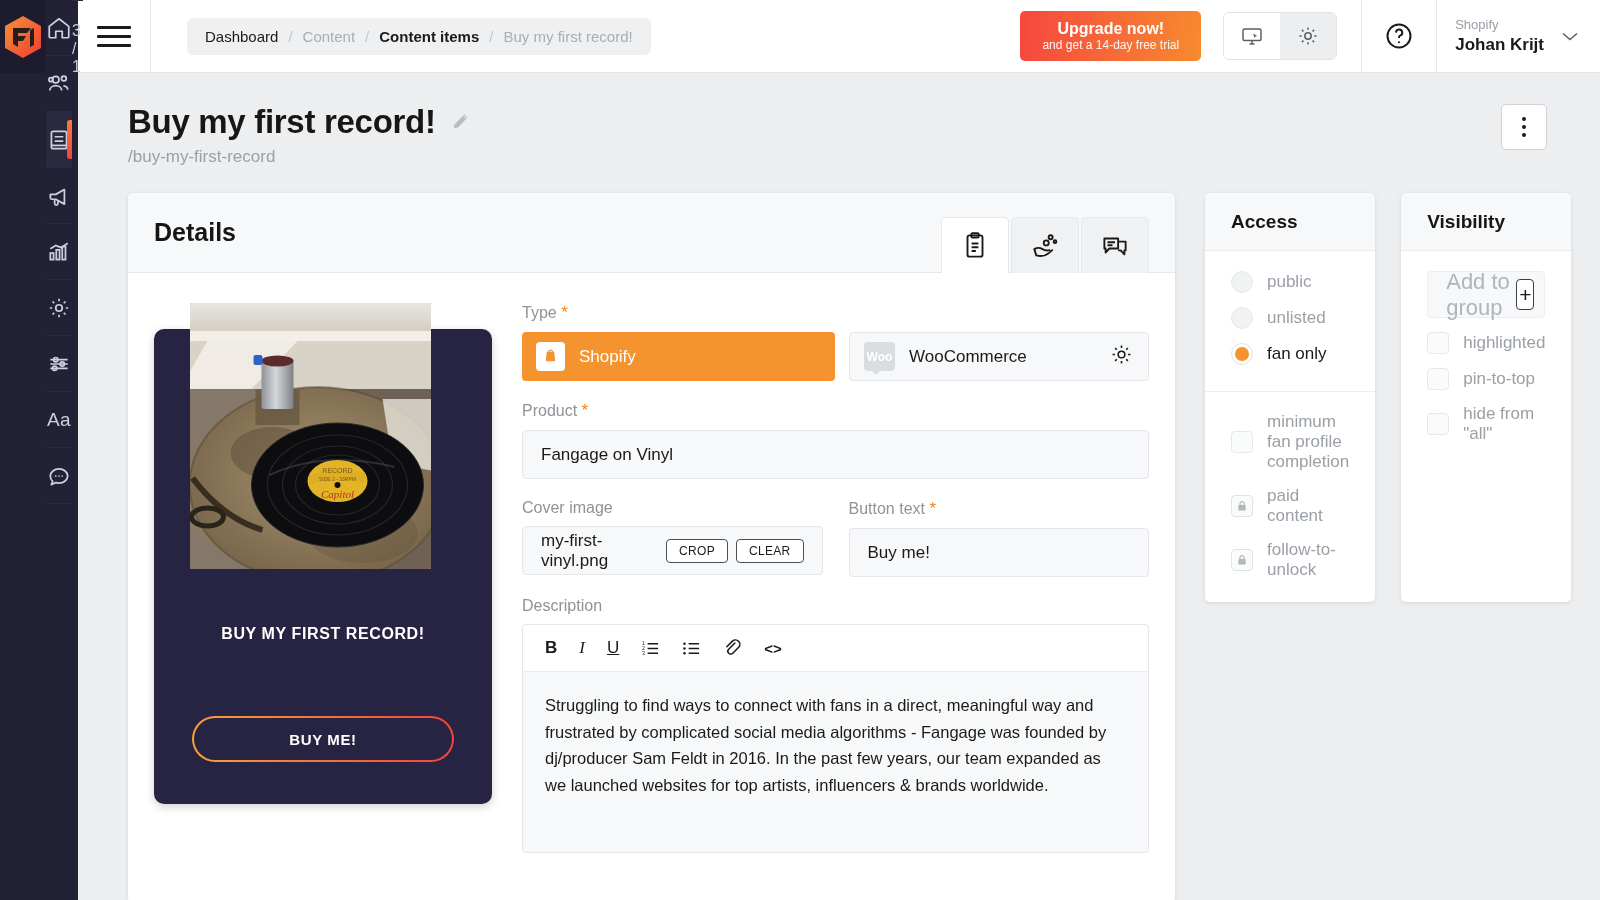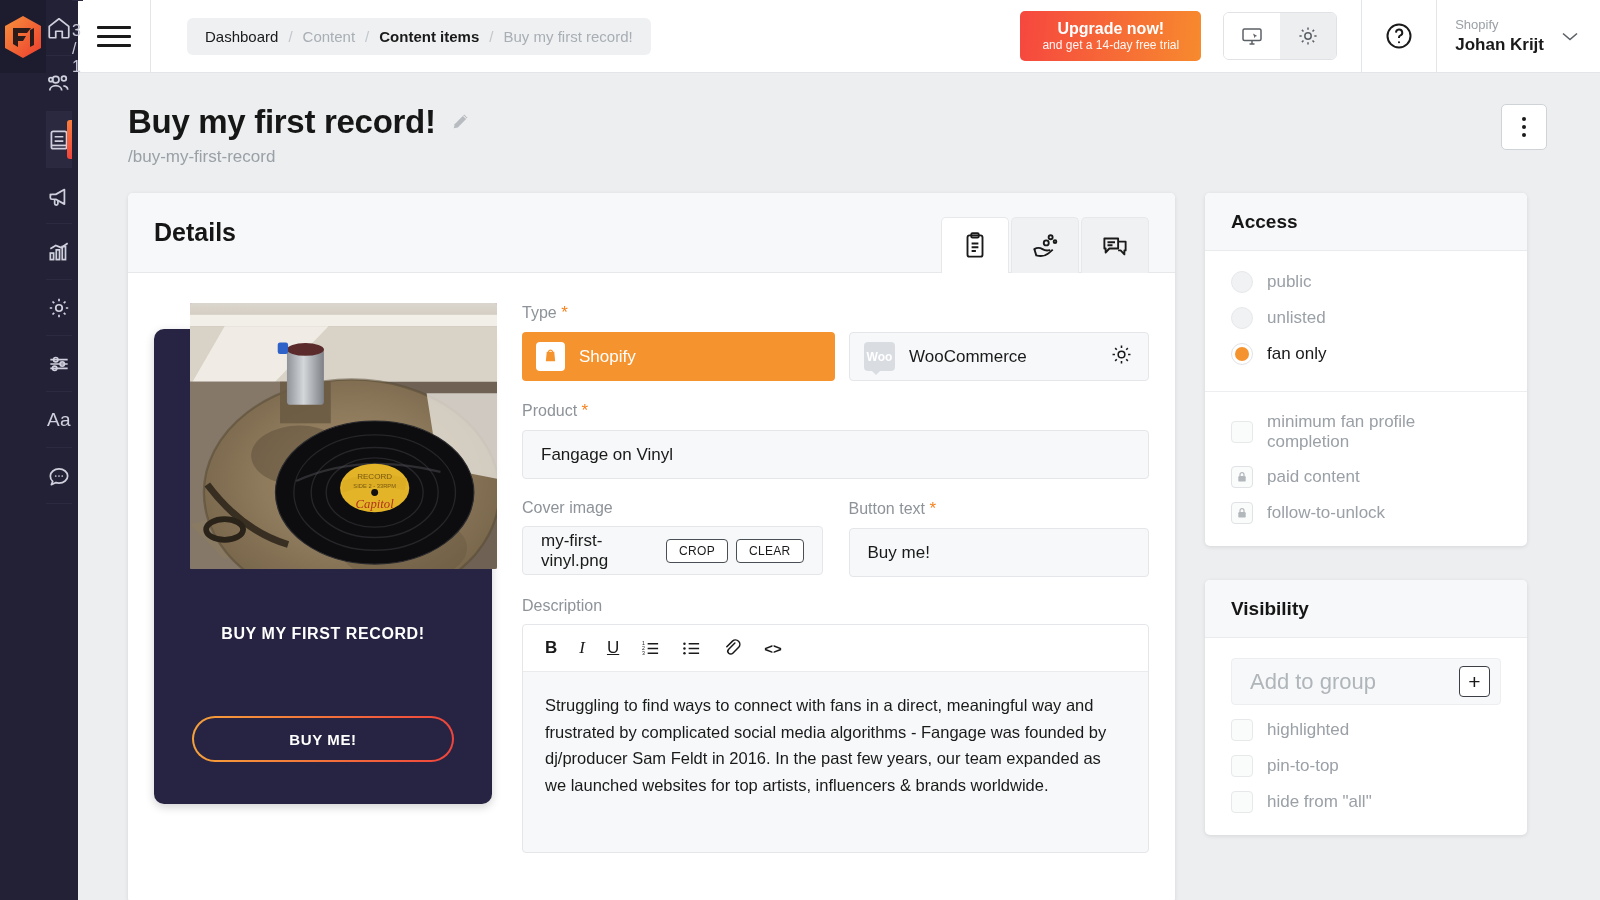--- a/index.html
+++ b/index.html
@@ -131,21 +131,21 @@
   
   .preview {
     position: relative; width: 338px; flex: 0 0 338px; padding-top: 26px;
   }
   .preview-card {
     background: #262442; border-radius: 10px; width: 338px; height: 475px;
     box-shadow: 0 3px 10px rgba(0,0,0,.18); position: relative;
     display: flex; flex-direction: column; align-items: center;
   }
   .preview-photo {
-    position: absolute; top: -26px; left: 36px; width: 307px; height: 266px;
+    position: absolute; top: -26px; left: 36px; width: 241px; height: 266px;
     border-radius: 2px; overflow: hidden; background: #ec4899;
   }
   .ph-svg { width: 100%; height: 100%; display: block; }
   .preview-title {
     position: absolute; top: 296px; left: 0; right: 0; text-align: center;
     color: #fff; font-size: 16px; font-weight: 700; letter-spacing: .6px;
   }
   .preview-btn {
     position: absolute; left: 38px; right: 38px; bottom: 42px; height: 46px;
     border-radius: 26px; display: flex; align-items: center; justify-content: center;
@@ -206,21 +206,21 @@
     border-radius: 4px 4px 0 0;
   }
   .tb-btn { cursor: pointer; display: flex; align-items: center; font-size: 17px; color: #1a1a1a; }
   .tb-btn svg { width: 19px; height: 19px; stroke: #1a1a1a; fill: none; stroke-width: 1.6; }
   .editor-area {
     padding: 20px 22px; font-size: 16.5px; line-height: 1.62; color: #1a1a1a;
     min-height: 180px;
   }
 
   
-  .side { flex: 0 0 322px; width: 322px; display: flex; flex-direction: column; gap: 34px; }
+  .side { flex: 0 0 322px; width: 322px; display: flex; flex-direction: row; gap: 26px; }
   .panel-head {
     height: 58px; background: #f7f8f9; border-bottom: 1px solid #e9ebed;
     display: flex; align-items: center; padding: 0 26px;
     font-size: 19px; font-weight: 700; color: #161616; border-radius: 5px 5px 0 0;
   }
   .panel-body { padding: 20px 26px 22px 26px; }
   .opt { display: flex; align-items: center; gap: 14px; margin-bottom: 14px; font-size: 17px; }
   .opt:last-child { margin-bottom: 0; }
   .radio { width: 22px; height: 22px; border-radius: 50%; background: #f1f2f4;
            border: 1px solid #e6e8ea; flex: 0 0 22px; cursor: pointer; }

